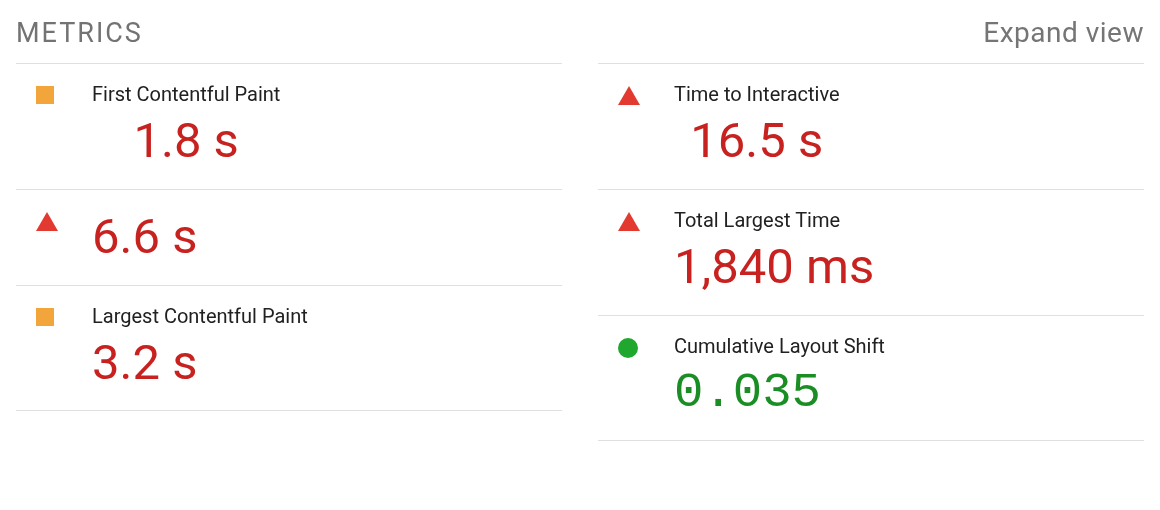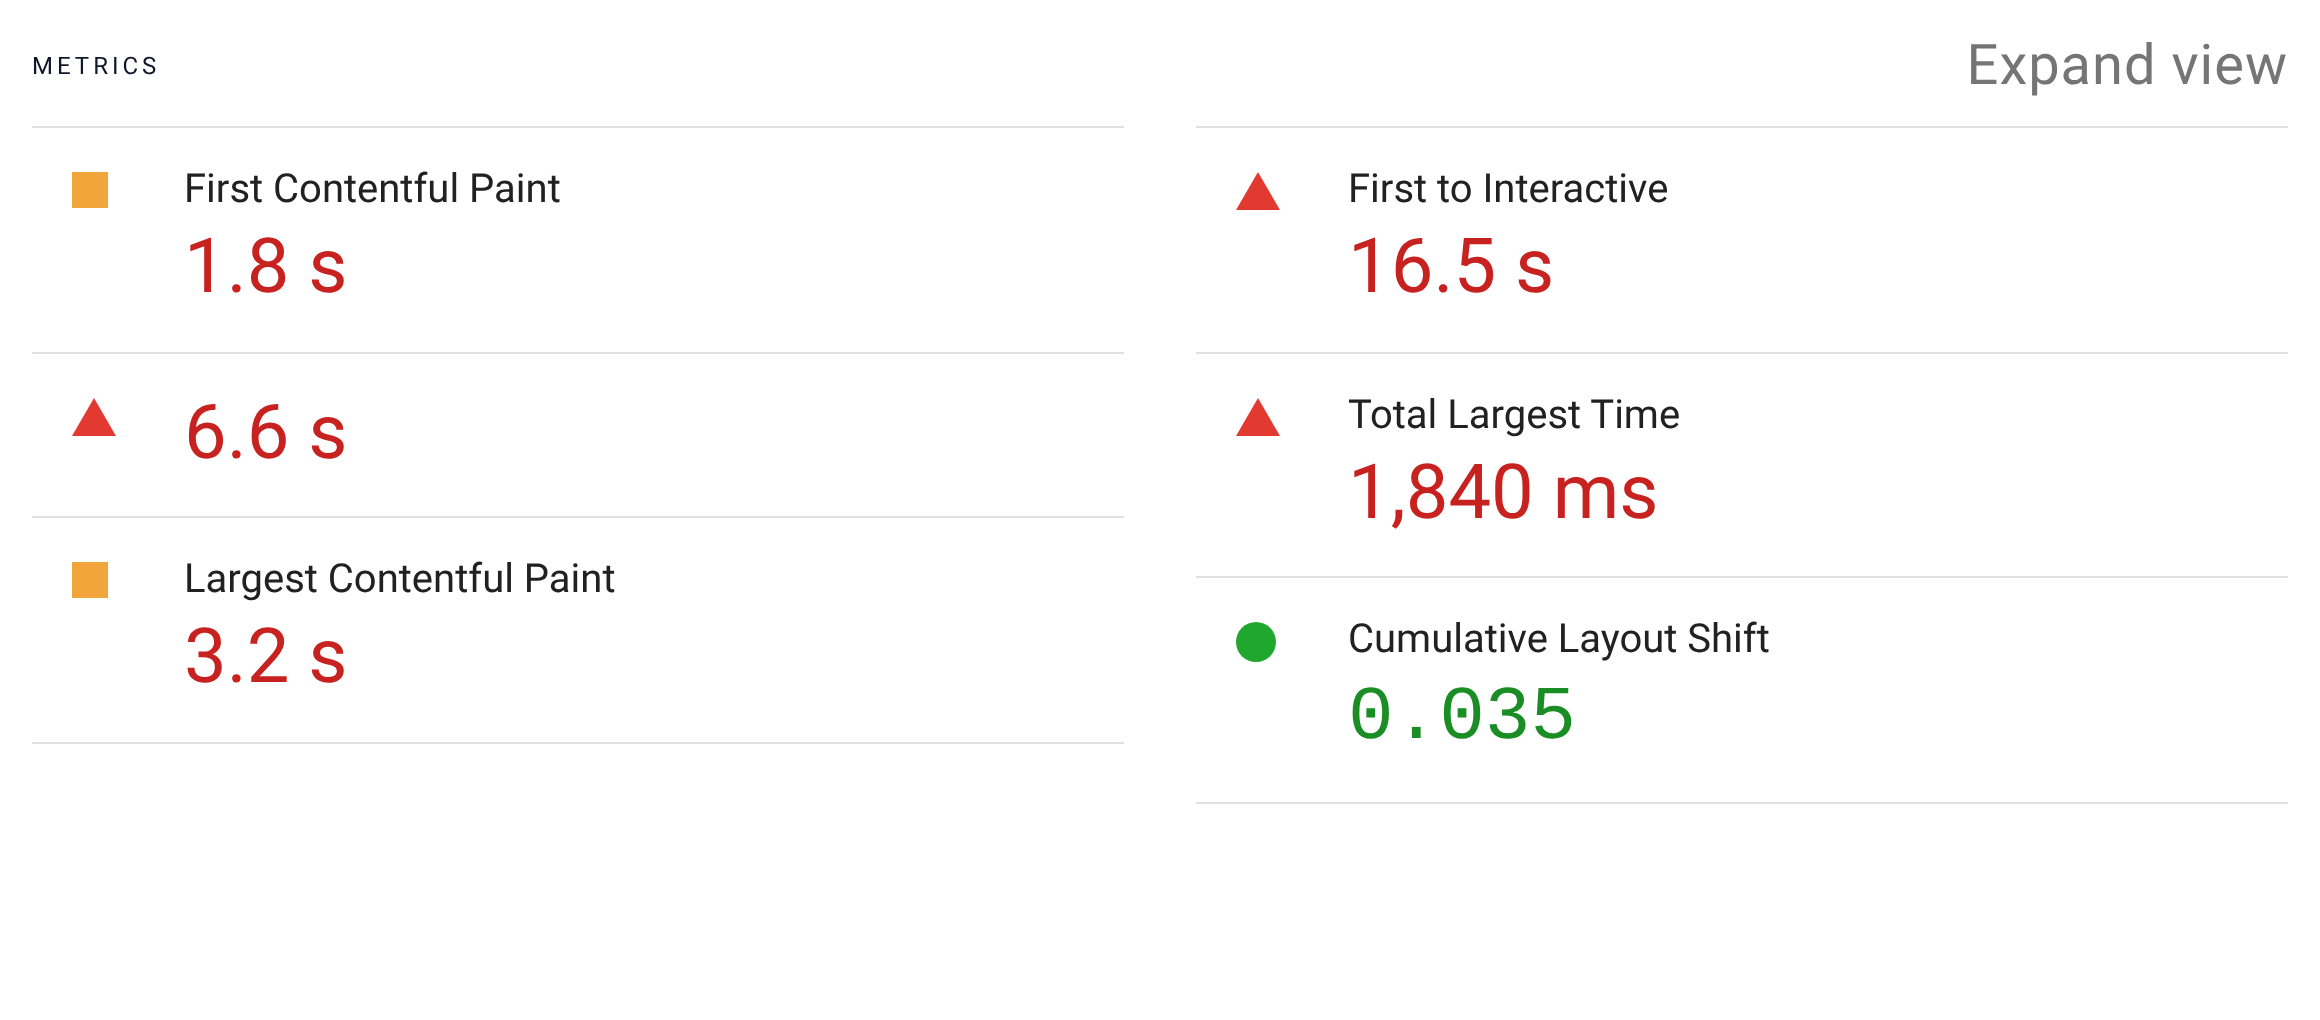--- a/index.html
+++ b/index.html
@@ -14,24 +14,24 @@
       height: 510px;
       padding: 16px 16px 0 16px;
     }
     .header {
       display: flex;
       justify-content: space-between;
       align-items: center;
       padding-bottom: 14px;
     }
     .section-title {
-      font-size: 12px;
+      font-size: 27px;
       font-weight: 400;
       letter-spacing: 2px;
-      color: #0f172a;
+      color: #737373;
     }
     .expand-link {
       font-size: 28px;
       color: #757575;
       cursor: pointer;
       letter-spacing: 0.5px;
     }
     .columns {
       display: flex;
       gap: 36px;
@@ -43,20 +43,21 @@
     .metric-row {
       border-top: 1px solid #e0e0e0;
       border-bottom: 1px solid #e0e0e0;
       padding: 18px 0 18px 20px;
       display: flex;
       align-items: flex-start;
       margin-top: -1px;
     }
     .metric-row:first-child {
       margin-top: 0;
+      text-align: center;
     }
     .icon-slot {
       width: 56px;
       flex-shrink: 0;
       padding-top: 4px;
     }
     .square-icon {
       width: 18px;
       height: 18px;
       background: #f2a53a;
@@ -81,21 +82,21 @@
       display: flex;
       flex-direction: column;
     }
     .metric-label {
       font-size: 20px;
       color: #212121;
       font-weight: 400;
       margin-bottom: 6px;
     }
     .metric-value {
-      font-size: 38px;
+      font-size: 49px;
       font-weight: 400;
       line-height: 1.2;
     }
     .value-red {
       color: #c7221f;
     }
     .value-green {
       color: #1a8e24;
       font-family: Liberation Mono, monospace;
     }
@@ -143,21 +144,21 @@
 
   </div>
 
   <div class="col">
 
     <div class="metric-row">
       <div class="icon-slot">
         <span class="triangle-icon"></span>
       </div>
       <div class="metric-text">
-        <div class="metric-label">First to Interactive</div>
+        <div class="metric-label">Time to Interactive</div>
         <div class="metric-value value-red">16.5 s</div>
       </div>
     </div>
 
     <div class="metric-row">
       <div class="icon-slot">
         <span class="triangle-icon"></span>
       </div>
       <div class="metric-text">
         <div class="metric-label">Total Largest Time</div>

